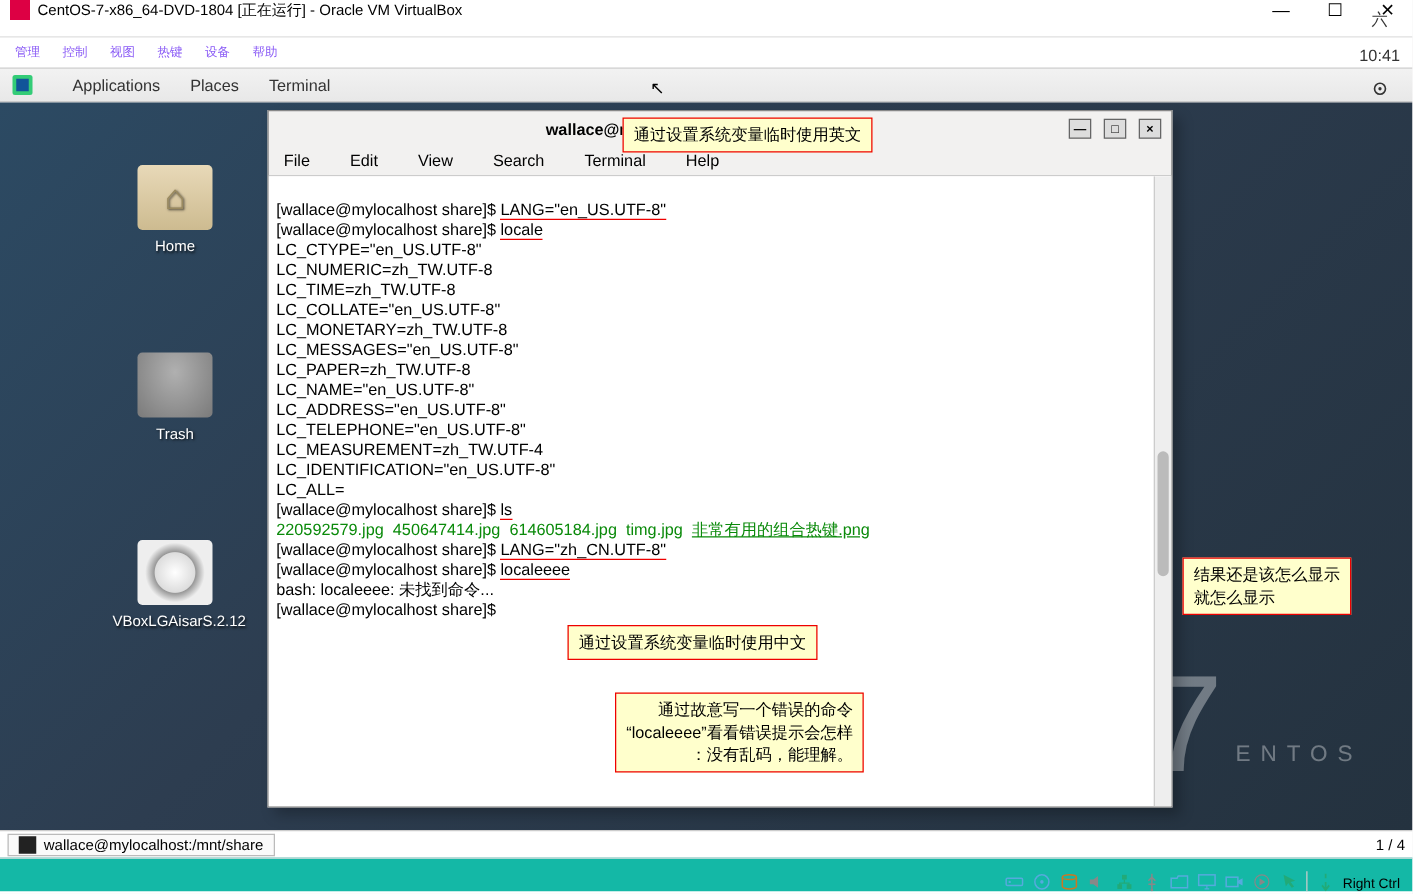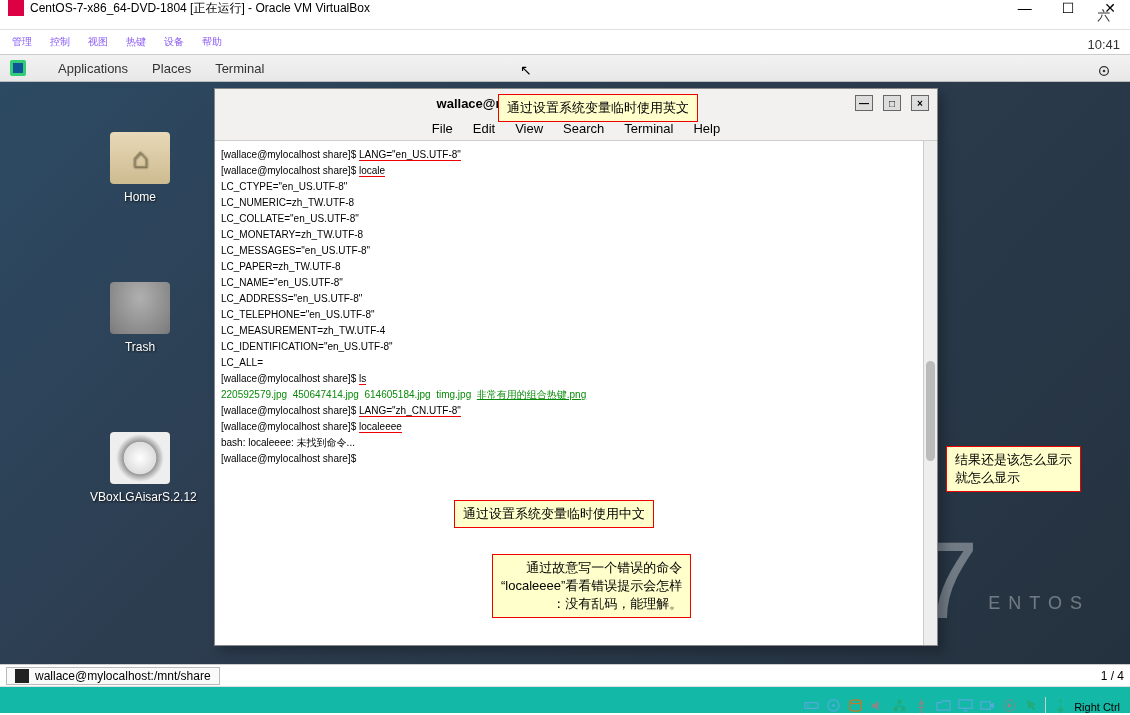--- a/index.html
+++ b/index.html
@@ -37,22 +37,22 @@
 .ic-folder::before{content:"⌂"; position:absolute; inset:0; display:flex; align-items:center; justify-content:center; font-size:28px; color:#9a8a5f;}
 .ic-trash{background:radial-gradient(ellipse at 50% 30%,#b0b0b0,#7a7a7a); border-radius:10px 10px 14px 14px; height:58px;width:48px;margin:0 auto 4px;}
 .ic-disc{background:radial-gradient(circle,#fff 0%,#ddd 40%,#999 42%,#eee 60%); border-radius:50%; width:56px;height:56px;margin:0 auto 6px;}
 
 
 .term-win { position:absolute; left:214px; top:6px; width:724px; height:558px; background:#f2f1f0; border:1px solid #888; box-shadow:6px 6px 10px rgba(0,0,0,0.25);}
 .term-title { height:28px; display:flex; align-items:center; padding:0 8px; font-size:13px; font-weight:bold;}
 .term-title-text{flex:1; text-align:center;}
 .term-ctrls{display:flex; gap:10px;}
 .term-ctrl{width:18px;height:16px;border:1px solid #666;background:#ddd;display:flex;align-items:center;justify-content:center;font-size:10px;cursor:default;}
-.term-menus{height:24px; display:flex; gap:20px; padding:0 12px; align-items:center; font-size:13px; border-bottom:1px solid #ccc;justify-content:center;}
-.term-body{background:#fff; height:calc(100% - 52px); padding:6px 4px; overflow:hidden; position:relative; font-family:"DejaVu Sans Mono","Courier New",monospace; font-size:10px; line-height:16px; color:#000;}
+.term-menus{height:24px; display:flex; gap:32px; padding:0 12px; align-items:center; font-size:13px; border-bottom:1px solid #ccc;}
+.term-body{background:#fff; height:calc(100% - 52px); padding:19px 4px; overflow:hidden; position:relative; font-family:"DejaVu Sans Mono","Courier New",monospace; font-size:13px; line-height:16px; color:#000;}
 .term-body .scroll{position:absolute;right:0;top:0;bottom:0;width:14px;background:#eee;border-left:1px solid #ccc;}
 .term-body .scroll .thumb{position:absolute;left:2px;right:2px;top:220px;height:100px;background:#bbb;border-radius:6px;}
 
 .line{white-space:pre; padding-left:2px;}
 .u{text-decoration:underline;}
 .green{color:#0a8a0a;}
 .ured{border-bottom:1.5px solid #e00;}
 
 
 .annot{position:absolute; background:#ffffcc; border:1.5px solid #e00; padding:4px 8px; font-size:13px; color:#000; font-family:sans-serif;}
@@ -168,20 +168,21 @@
       <span>View</span>
       <span>Search</span>
       <span>Terminal</span>
       <span>Help</span>
     </div>
     <div class="term-body">
       <div class="line"><span>[wallace@mylocalhost share]$ </span><span class="ured">LANG="en_US.UTF-8"</span></div>
       <div class="line"><span>[wallace@mylocalhost share]$ </span><span class="ured">locale</span></div>
       <div class="line">LC_CTYPE="en_US.UTF-8"</div>
       <div class="line">LC_NUMERIC=zh_TW.UTF-8</div>
+      <div class="line">LC_TIME=zh_TW.UTF-8</div>
       <div class="line">LC_COLLATE="en_US.UTF-8"</div>
       <div class="line">LC_MONETARY=zh_TW.UTF-8</div>
       <div class="line">LC_MESSAGES="en_US.UTF-8"</div>
       <div class="line">LC_PAPER=zh_TW.UTF-8</div>
       <div class="line">LC_NAME="en_US.UTF-8"</div>
       <div class="line">LC_ADDRESS="en_US.UTF-8"</div>
       <div class="line">LC_TELEPHONE="en_US.UTF-8"</div>
       <div class="line">LC_MEASUREMENT=zh_TW.UTF-4</div>
       <div class="line">LC_IDENTIFICATION="en_US.UTF-8"</div>
       <div class="line">LC_ALL=</div>

